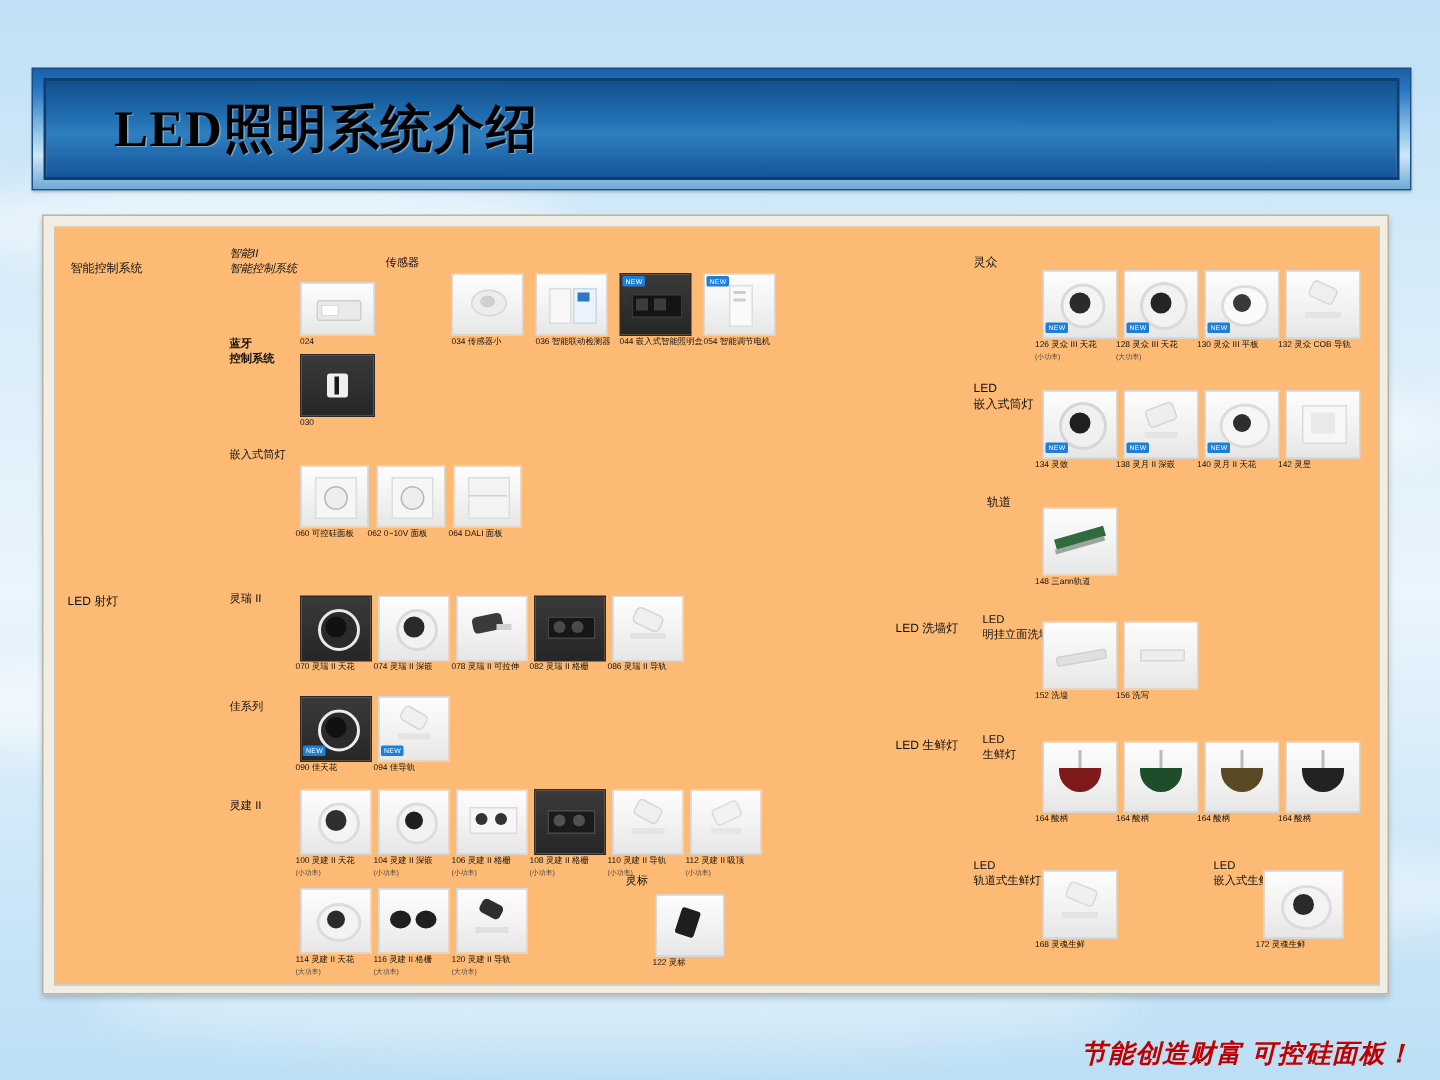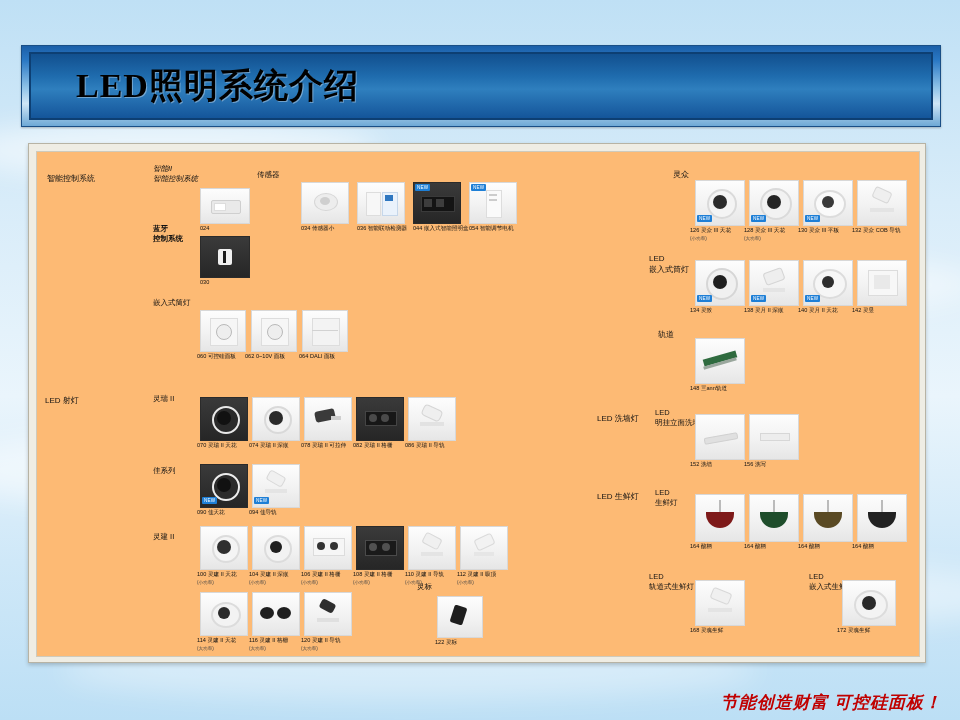--- a/index.html
+++ b/index.html
@@ -328,21 +328,21 @@
     <div class="caption" style="left:264px;top:485px;"><span>120</span> <span>灵建 II 导轨</span><br><span class="sub">(大功率)</span></div>
 
     <div class="cat" style="left:380px;top:430px;">灵标</div>
     <div class="cell" style="left:400px;top:444px;width:44px;height:40px;">
       <div class="thumb">
         <div class="rect" style="left:14px;top:9px;width:13px;height:18px;background:#1e1e1e;border-radius:2px;transform:rotate(18deg);"></div>
       </div>
     </div>
     <div class="caption" style="left:398px;top:487px;"><span>122</span> <span>灵标</span></div>
 
-    <div class="sect" style="left:612px;top:18px;margin-left:24px;">灵众</div>
+    <div class="sect" style="left:612px;top:18px;">灵众</div>
 
     <div class="cell" style="left:658px;top:28px;width:48px;height:44px;">
       <div class="thumb">
         <div class="ring" style="left:11px;top:8px;width:26px;height:26px;background:#f4f4f4;border:2px solid #dadada;"></div>
         <div class="ring" style="left:17px;top:14px;width:14px;height:14px;background:#2b2b2b;"></div>
       </div>
       <div class="newtag">NEW</div>
     </div>
     <div class="caption" style="left:653px;top:75px;"><span>126</span> <span>灵众 III 天花</span><br><span class="sub">(小功率)</span></div>
 

